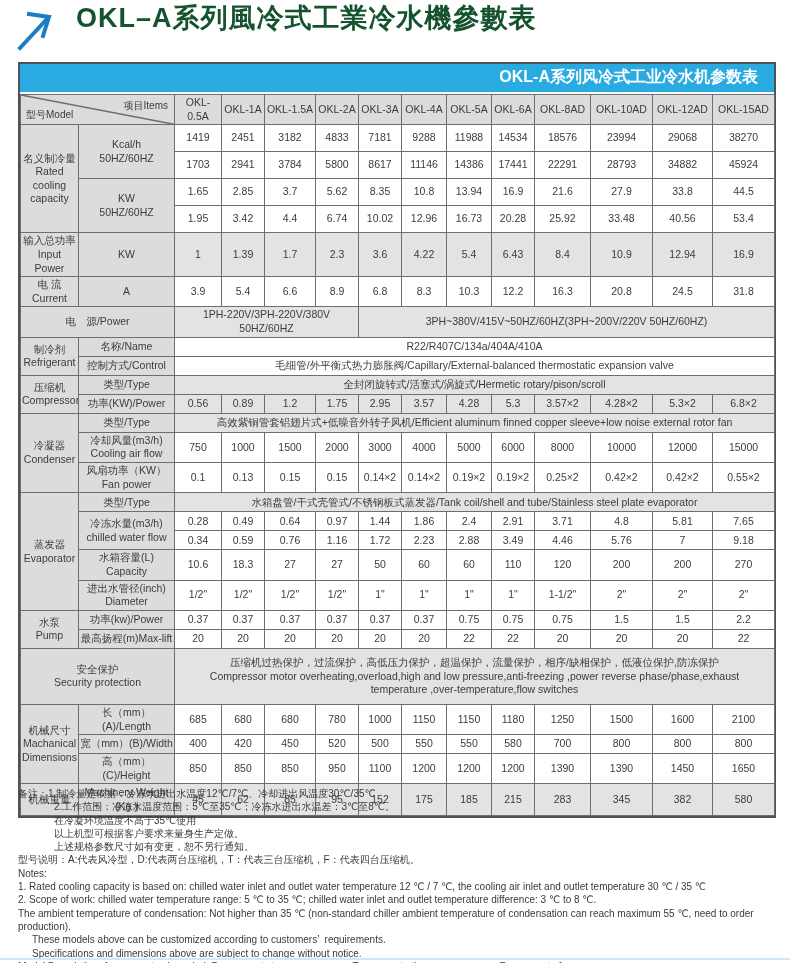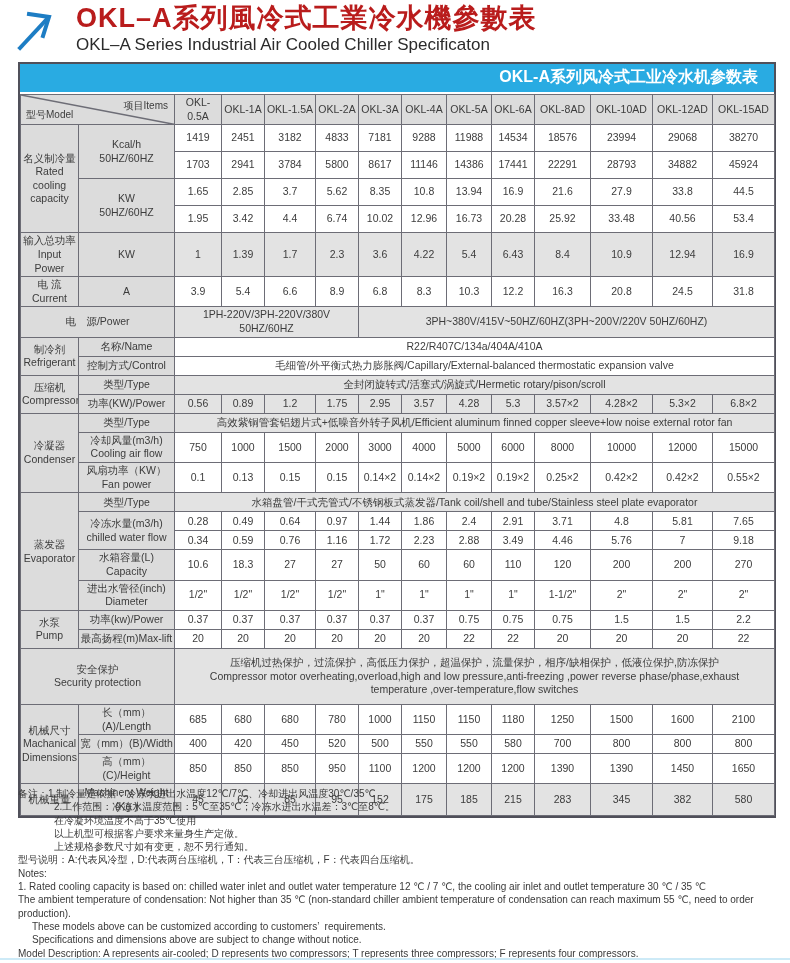--- a/index.html
+++ b/index.html
@@ -3,21 +3,21 @@
 <meta charset="utf-8">
 <style>
   html,body{margin:0;padding:0;background:#fff;}
   .page{position:relative;width:790px;height:963px;background:#fff;overflow:hidden;
         font-family:"Liberation Sans","DejaVu Sans",sans-serif;color:#333;}
 
   
   .hdr{position:absolute;top:4px;left:14px;right:14px;height:54px;}
   .logo{position:absolute;left:2px;top:4px;width:42px;height:44px;}
   .titles{margin-left:62px;}
-  .title-zh{font-size:27px;font-weight:bold;color:#b91c1c;letter-spacing:1px;line-height:1.1;}
+  .title-zh{font-size:27px;font-weight:bold;color:#14532d;letter-spacing:1px;line-height:1.1;}
   .title-en{font-size:17px;color:#2b2b2b;margin-top:1px;}
 
   
   .tbl-wrap{position:absolute;left:18px;top:62px;width:754px;border:2px solid #50505a;background:#fff;}
   .bluebar{color:#fff;text-align:right;font-size:16px;font-weight:bold;
            padding:3px 16px 4px 0;border-bottom:2px solid #fff;}
   table.grid{border-collapse:collapse;width:100%;table-layout:fixed;}
   .grid td,.grid th{border:1px solid #6d6d76;font-size:10.5px;font-weight:normal;text-align:center;
         vertical-align:middle;padding:1px;white-space:pre-line;color:#3c3c3c;line-height:1.3;overflow:hidden;}
   .grid th.mh{background:#dcdcdc;}
@@ -47,21 +47,20 @@
 
 <div class="page">
 
   <div class="hdr">
     <svg class="logo" viewBox="0 0 42 44">
       <polyline points="13,6 33,9 27,28" fill="none" stroke="#1d7dc4" stroke-width="4" stroke-linecap="square" stroke-linejoin="miter"></polyline>
       <line x1="4" y1="40" x2="30" y2="12" stroke="#1d7dc4" stroke-width="4" stroke-linecap="square"></line>
     </svg>
     <div class="titles">
       <div class="title-zh">OKL–A系列風冷式工業冷水機參數表</div>
-      <div class="title-en">OKL–A Series Industrial Air Cooled Chiller Specificaton</div>
     </div>
   </div>
 
   <div class="tbl-wrap">
     <div class="bluebar" style="background: rgb(41, 171, 226);">OKL-A系列风冷式工业冷水机参数表</div>
     <table class="grid" id="spec-table">
       <colgroup>
         <col style="width:58px">
           <col style="width:96px">
         <col style="width:47px">
@@ -446,20 +445,21 @@
 
   <div class="notes" id="notes">
       <div class="note ind0">备注：1.制冷量是依据：冷冻水进出水温度12℃/7℃、冷却进出风温度30℃/35℃</div>
       <div class="note ind1">2.工作范围：冷冻水温度范围：5℃至35℃；冷冻水进出水温差：3℃至8℃。</div>
       <div class="note ind1">在冷凝环境温度不高于35℃使用</div>
       <div class="note ind1">以上机型可根据客户要求来量身生产定做。</div>
       <div class="note ind1">上述规格参数尺寸如有变更，恕不另行通知。</div>
       <div class="note ind0">型号说明：A:代表风冷型，D:代表两台压缩机，T：代表三台压缩机，F：代表四台压缩机。</div>
       <div class="note ind0">Notes:</div>
       <div class="note ind0">1. Rated cooling capacity is based on: chilled water inlet and outlet water temperature 12 ℃ / 7 ℃, the cooling air inlet and outlet temperature 30 ℃ / 35 ℃</div>
+      <div class="note ind0">2. Scope of work: chilled water temperature range: 5 ℃ to 35 ℃; chilled water inlet and outlet temperature difference: 3 ℃ to 8 ℃.</div>
       <div class="note ind0">The ambient temperature of condensation: Not higher than 35 ℃ (non-standard chiller ambient temperature of condensation can reach maximum 55 ℃, need to order production).</div>
       <div class="note ind2">These models above can be customized according to customers’  requirements.</div>
       <div class="note ind2">Specifications and dimensions above are subject to change without notice.</div>
       <div class="note ind0">Model Description: A represents air-cooled; D represents two compressors; T represents three compressors; F represents four compressors.</div>
     </div>
 
   <div class="footline"></div>
 </div>
 
 </body></html>

